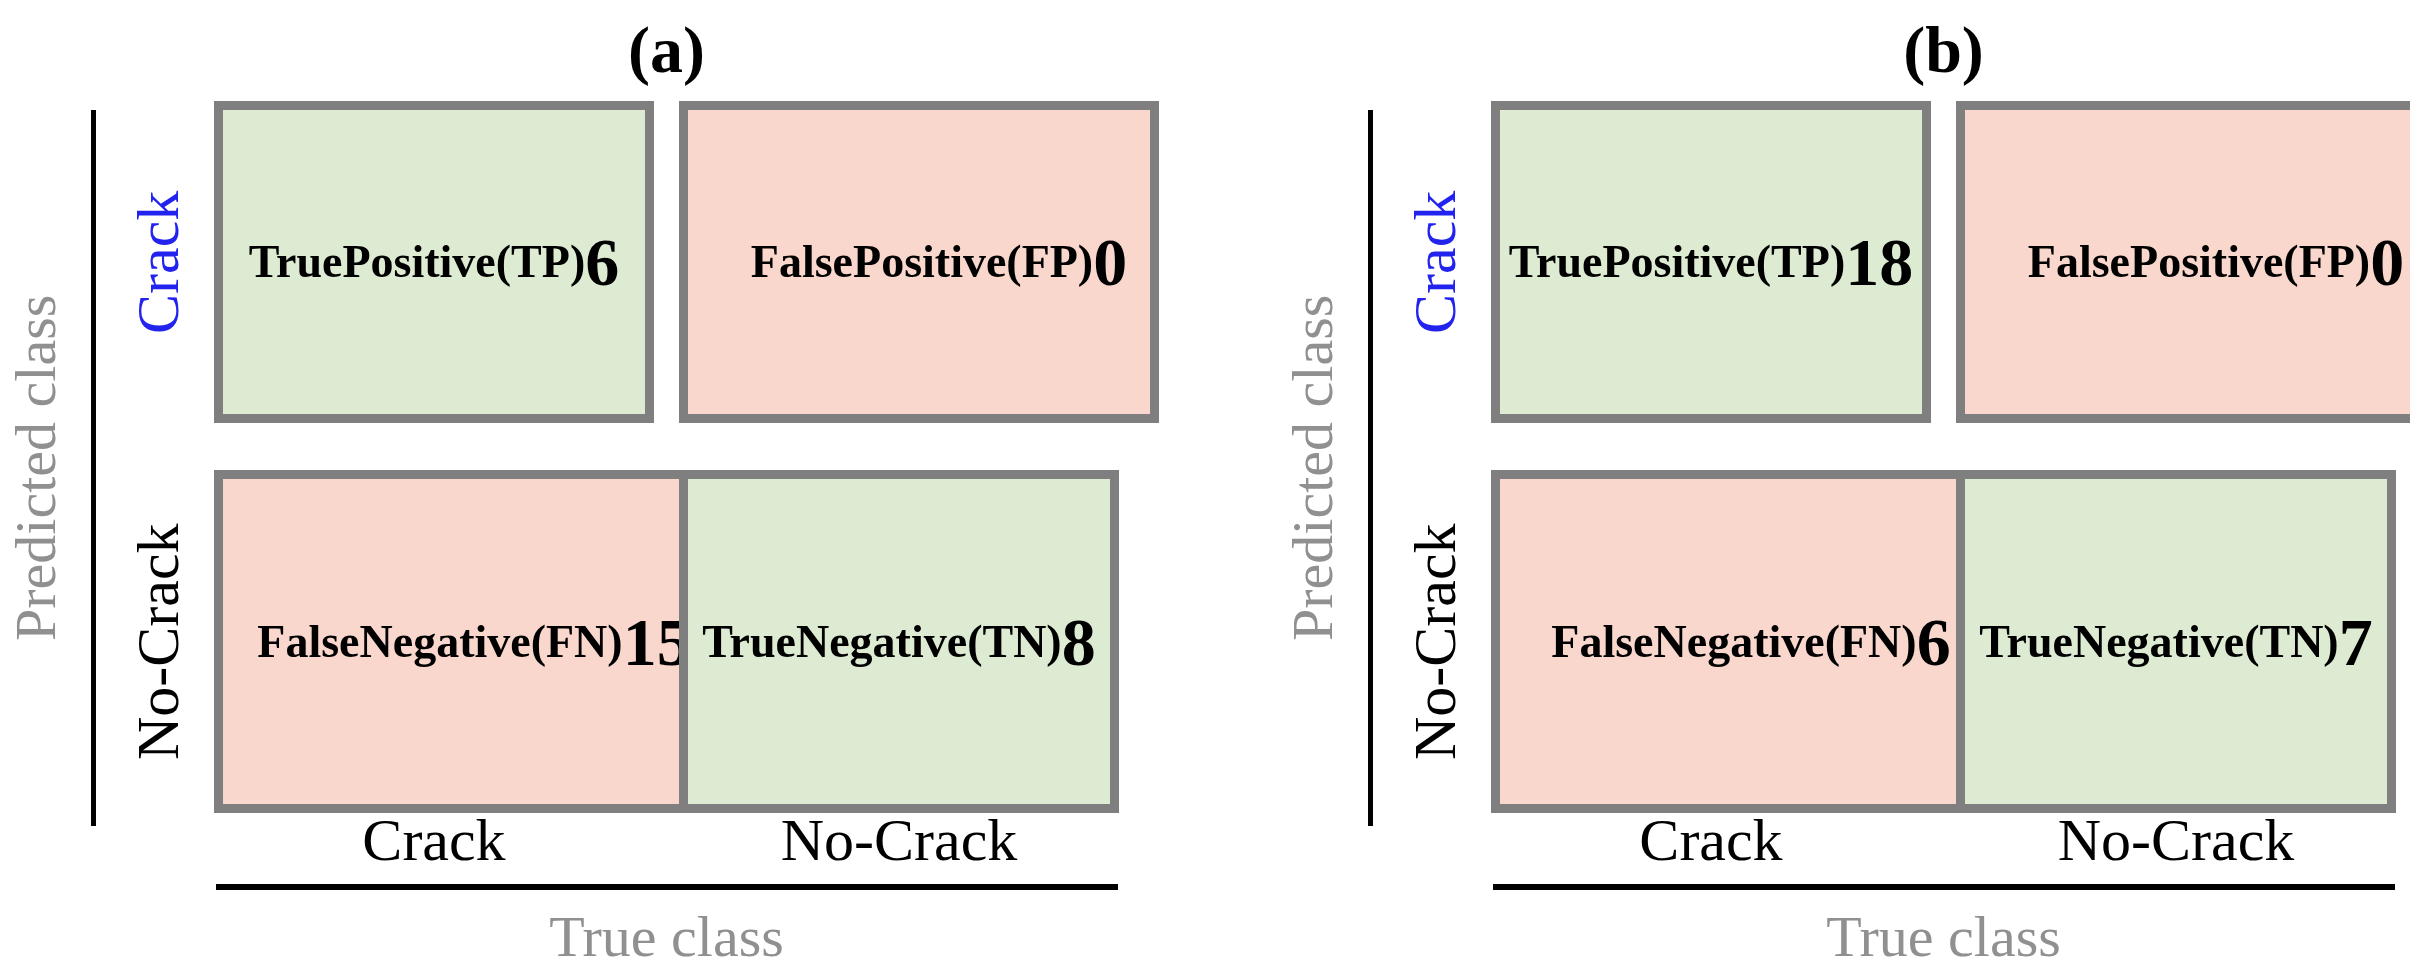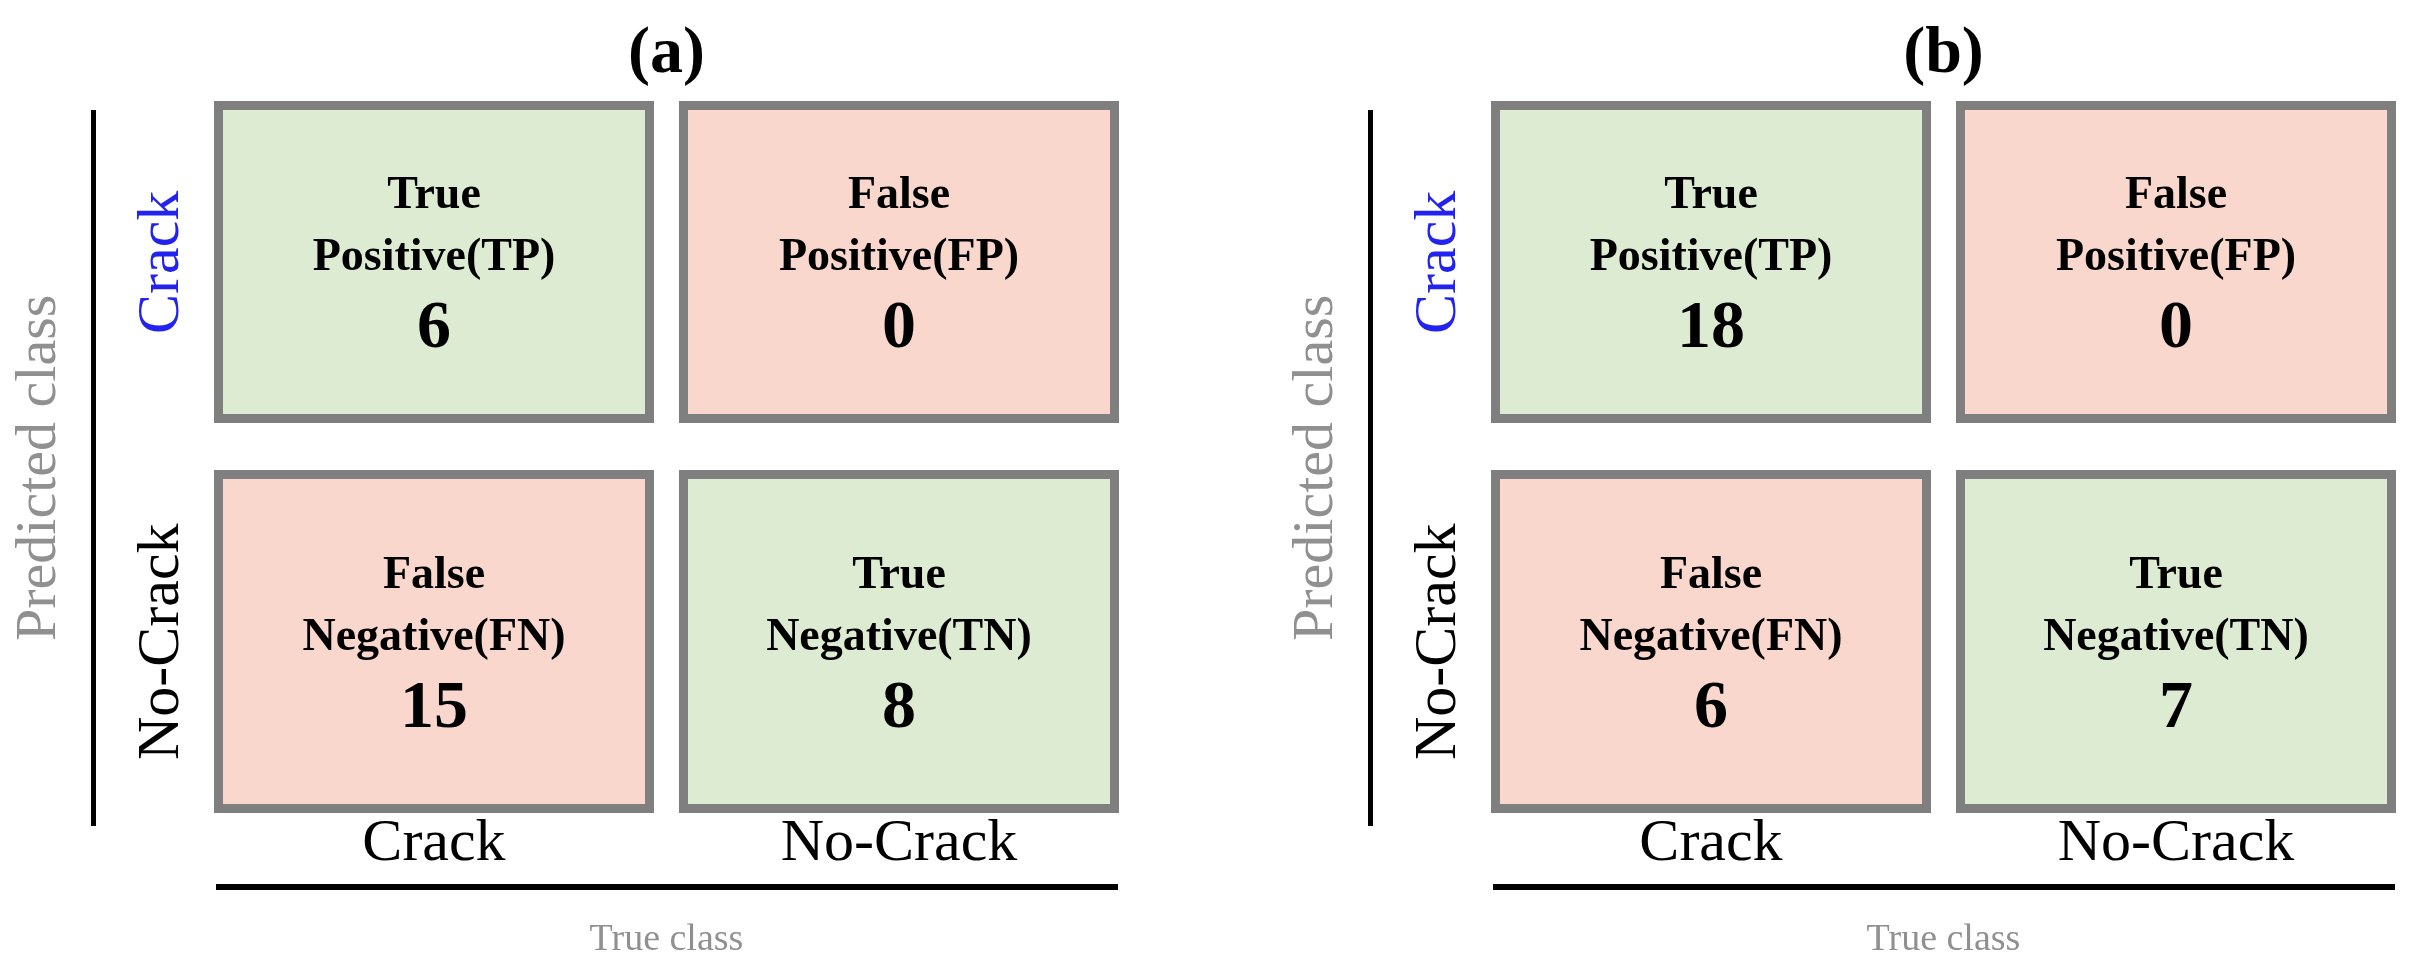--- a/index.html
+++ b/index.html
@@ -35,46 +35,46 @@
     writing-mode:vertical-rl;transform:rotate(180deg);
     font-size:60px;color:#000;white-space:nowrap;
   }
   .row-label.row-0{top:101px;height:322px;}
   .row-label.row-1{top:470px;height:343px;}
   .blue-text{color:#2323f0;}
 
   .cell{
     position:absolute;width:422px;
     border:9px solid #7f7f7f;
-    display:flex;flex-direction:column;align-items:center;justify-content:center;
+    display:flex;align-items:center;justify-content:center;
     text-align:center;
   }
   .cell.col-0{left:214px;}
   .cell.col-1{left:679px;}
   .cell.row-0{top:101px;height:304px;}
   .cell.row-1{top:470px;height:325px;}
   .c-green{background:#deebd3;}
-  .c-pink{background:#f9d7cd;}
+  .c-pink{background:#f9d7cd;padding-left:40px;}
   .cell .cl{font-size:46px;line-height:62px;font-weight:bold;color:#000;}
   .cell .cv{font-size:68px;line-height:76px;font-weight:bold;color:#000;}
 
   .col-label{
     position:absolute;top:808px;height:64px;width:440px;
     text-align:center;font-size:60px;line-height:64px;color:#000;white-space:nowrap;
   }
   .col-label.col-0{left:214px;}
   .col-label.col-1{left:679px;}
 
   .x-axis-line{
     position:absolute;left:216px;top:884px;width:902px;height:6px;
     background:#000;
   }
   .x-axis-title{
     position:absolute;left:214px;top:904px;width:905px;height:66px;
-    text-align:center;font-size:38px;line-height:66px;color:#909090;
+    text-align:center;font-size:58px;line-height:66px;color:#909090;
   }
 </style>
 </head>
 <body>
 
 <div id="figure">
 
   <div class="panel" id="panel-a">
     <div class="panel-title">(a)</div>
 

